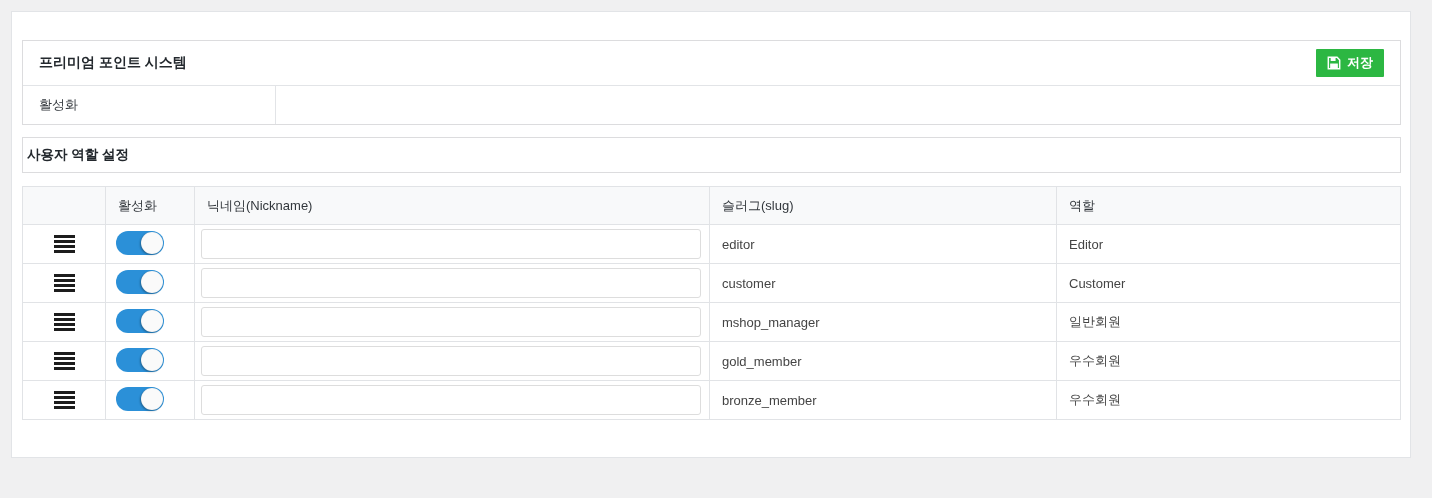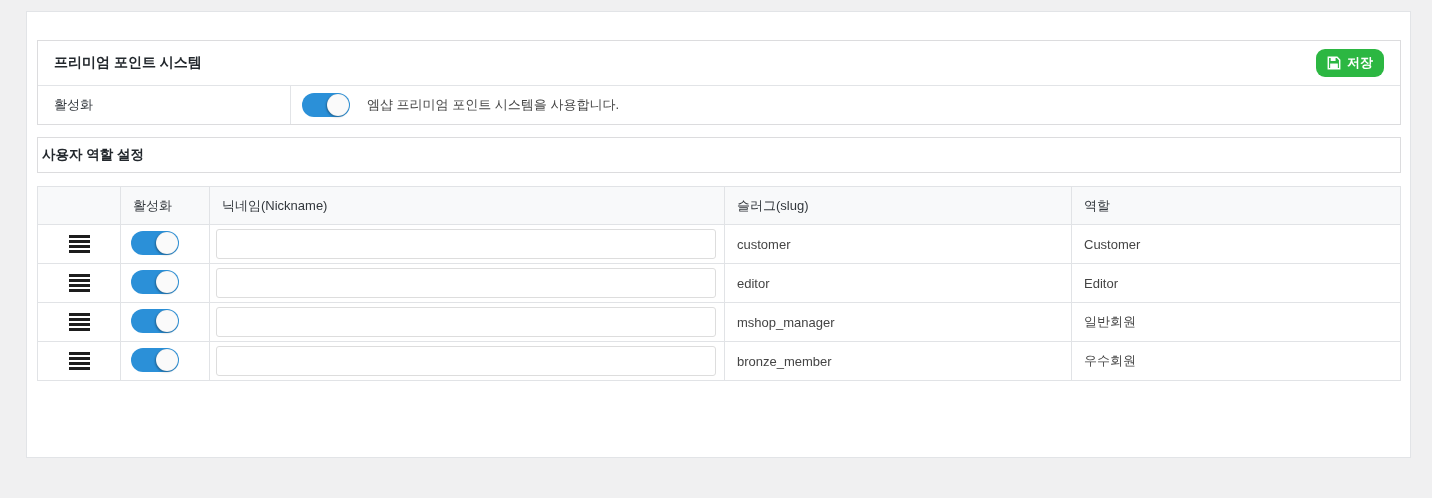--- a/index.html
+++ b/index.html
@@ -4,21 +4,21 @@
 <style>
   * { box-sizing: border-box; margin: 0; padding: 0; }
   html, body { width: 1432px; height: 498px; }
   body {
     background: #f0f0f1;
     font-family: "Liberation Sans", "DejaVu Sans", sans-serif;
     color: #32373c;
     font-size: 13px;
   }
   .panel {
-    margin: 11px 21px 0 26px;
+    margin: 11px 21px 0 11px;
     background: #fff;
     border: 1px solid #e2e4e7;
     padding: 28px 9px 14px 10px;
     min-height: 447px;
   }
   .box {
     border: 1px solid #dcdcde;
     background: #fff;
   }
   .box-header {
@@ -29,21 +29,21 @@
     min-height: 35px;
   }
   .box-title { font-size: 14px; font-weight: bold; color: #23282d; }
   .save-btn {
     display: inline-flex;
     align-items: center;
     gap: 6px;
     background: #2cb742;
     color: #fff;
     border: none;
-    border-radius: 9px;
+    border-radius: 1px;
     padding: 5px 11px;
     font-size: 13px;
     font-weight: bold;
     font-family: inherit;
     cursor: pointer;
   }
   .save-btn svg { display: block; }
   .enable-row {
     display: flex;
     border-top: 1px solid #e2e4e7;
@@ -157,24 +157,20 @@
             <path d="M1.5 1.5 h10 l3 3 v10 h-13 z" fill="none" stroke="#ffffff" stroke-width="1.7"></path>
             <rect x="4.2" y="1.5" width="5.6" height="4.2" fill="#ffffff"></rect>
             <rect x="3.6" y="8.6" width="8.8" height="5.9" fill="#ffffff"></rect>
           </svg>
         </span>
         <span>저장</span>
       </button>
     </div>
     <div class="enable-row">
       <div class="enable-label-cell">활성화</div>
-      <div class="enable-content-cell">
-        <span class="toggle"></span>
-        <span>엠샵 프리미엄 포인트 시스템을 사용합니다.</span>
-      </div>
     </div>
   </div>
 
   <div class="box section-box">
     <span class="section-title">사용자 역할 설정</span>
   </div>
 
   <table class="roles-table">
     <colgroup>
       <col style="width:83px">
@@ -196,58 +192,71 @@
         <tr>
     <td class="cell-drag">
       <span class="drag-handle"><i></i><i></i><i></i><i></i></span>
     </td>
     <td class="cell-toggle">
       <span class="toggle"></span>
     </td>
     <td class="cell-input">
       <input class="nick-input" type="text" style="">
     </td>
+    <td class="cell-text"><span>editor</span></td>
+    <td class="cell-text"><span>Editor</span></td>
+  </tr>
+        <tr>
+    <td class="cell-drag">
+      <span class="drag-handle"><i></i><i></i><i></i><i></i></span>
+    </td>
+    <td class="cell-toggle">
+      <span class="toggle"></span>
+    </td>
+    <td class="cell-input">
+      <input class="nick-input" type="text" style="">
+    </td>
     <td class="cell-text"><span>customer</span></td>
     <td class="cell-text"><span>Customer</span></td>
   </tr>
         <tr>
     <td class="cell-drag">
       <span class="drag-handle"><i></i><i></i><i></i><i></i></span>
     </td>
     <td class="cell-toggle">
       <span class="toggle"></span>
     </td>
     <td class="cell-input">
       <input class="nick-input" type="text" style="">
     </td>
-    <td class="cell-text"><span>editor</span></td>
-    <td class="cell-text"><span>Editor</span></td>
-  </tr>
-        <tr>
-    <td class="cell-drag">
-      <span class="drag-handle"><i></i><i></i><i></i><i></i></span>
-    </td>
-    <td class="cell-toggle">
-      <span class="toggle"></span>
-    </td>
-    <td class="cell-input">
-      <input class="nick-input" type="text" style="">
-    </td>
     <td class="cell-text"><span>mshop_manager</span></td>
     <td class="cell-text"><span>일반회원</span></td>
   </tr>
         <tr>
     <td class="cell-drag">
       <span class="drag-handle"><i></i><i></i><i></i><i></i></span>
     </td>
     <td class="cell-toggle">
       <span class="toggle"></span>
     </td>
     <td class="cell-input">
       <input class="nick-input" type="text" style="">
     </td>
+    <td class="cell-text"><span>gold_member</span></td>
+    <td class="cell-text"><span>우수회원</span></td>
+  </tr>
+        <tr>
+    <td class="cell-drag">
+      <span class="drag-handle"><i></i><i></i><i></i><i></i></span>
+    </td>
+    <td class="cell-toggle">
+      <span class="toggle"></span>
+    </td>
+    <td class="cell-input">
+      <input class="nick-input" type="text" style="">
+    </td>
     <td class="cell-text"><span>bronze_member</span></td>
     <td class="cell-text"><span>우수회원</span></td>
   </tr>
       </tbody>
   </table>
 
 </div>
 
 </body></html>

